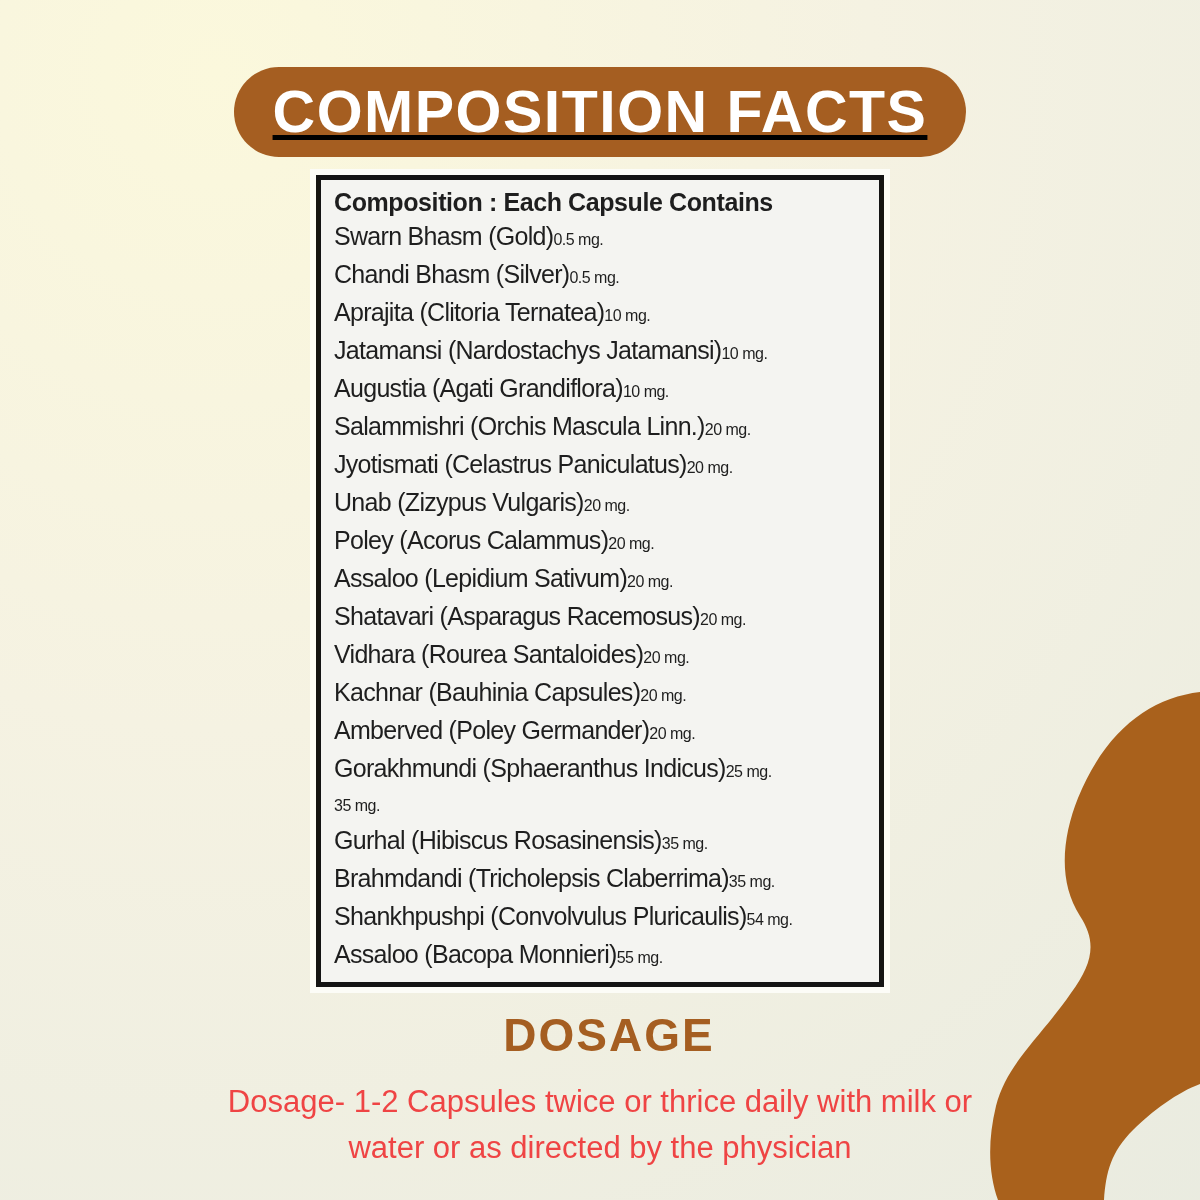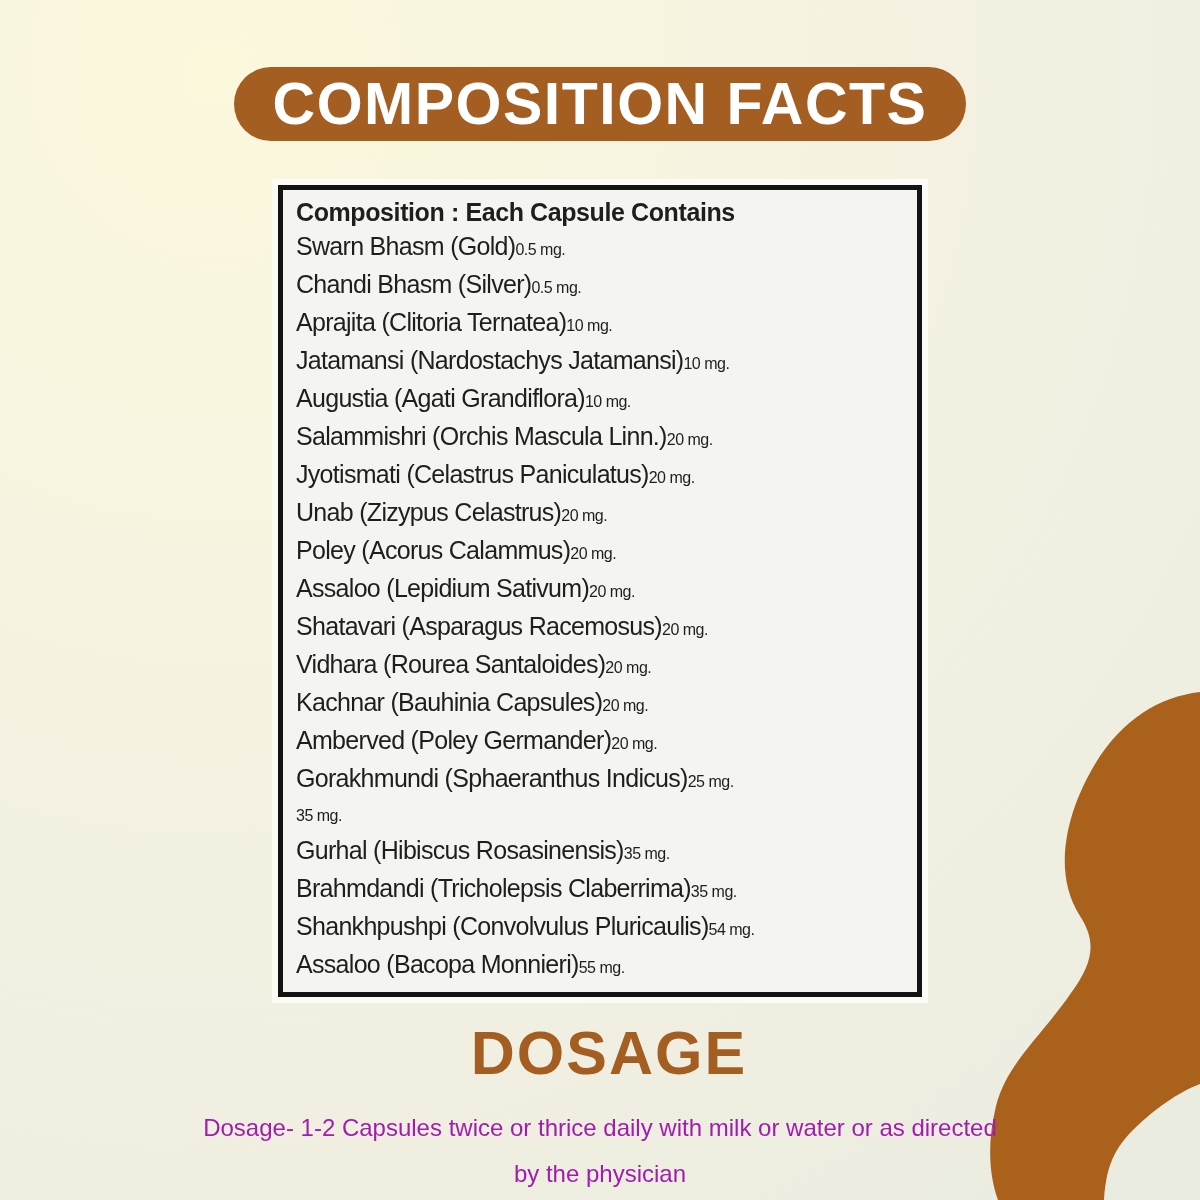--- a/index.html
+++ b/index.html
@@ -26,38 +26,39 @@
     left:0;top:0;width:1200px;height:1200px;
     pointer-events:none;
   }
   .content{
     position:relative;
     z-index:2;
     width:1200px;
   }
   .banner{
     width:732px;
-    height:74px;
+    height:90px;
     margin:67px auto 16px auto;
     background:var(--brand);
     border-radius:46px;
     display:flex;
     align-items:center;
     justify-content:center;
+    text-decoration:underline;
   }
   .banner-title{
     color:#FFFFFF;
     font-size:59px;
     font-weight:bold;
     letter-spacing:1.5px;
     white-space:nowrap;
   }
   .comp-box{
-    width:644px;
-    margin:44px auto 0 auto;
+    width:568px;
+    margin:18px auto 0 auto;
     background:var(--table-bg);
     border:5px solid var(--table-border);
     box-shadow:0 0 0 6px var(--table-halo);
     padding:5px 6px 7px 13px;
   }
   .comp-header{
     font-size:25px;
     font-weight:bold;
     color:var(--ink);
     line-height:34px;
@@ -78,31 +79,31 @@
   .comp-amount{
     font-size:16px;
     color:var(--ink);
     letter-spacing:-0.5px;
     white-space:nowrap;
   }
   .dosage-heading{
     margin-top:21px;
     text-align:center;
     color:var(--brand);
-    font-size:61px;
+    font-size:46px;
     font-weight:bold;
     letter-spacing:2px;
     margin-left:18px;
   }
   .dosage-text{
     margin:17px auto 16px auto;
     max-width:800px;
     text-align:center;
-    color:#a21caf;
-    font-size:24px;
+    color:#ef4444;
+    font-size:31px;
     line-height:46px;
   }
 </style>
 </head>
 <body>
 
 <svg class="blob-svg" viewBox="0 0 1200 1200" aria-hidden="true">
   <path d="M 1200 692
        C 1150 698, 1106 730, 1078 798
        C 1062 838, 1058 882, 1080 916
@@ -153,21 +154,21 @@
     <span class="comp-name">Salammishri (Orchis Mascula Linn.)</span>
     <span class="comp-amount">20 mg.</span>
   </div>
 
   <div class="comp-row">
     <span class="comp-name">Jyotismati (Celastrus Paniculatus)</span>
     <span class="comp-amount">20 mg.</span>
   </div>
 
   <div class="comp-row">
-    <span class="comp-name">Unab (Zizypus Celastrus)</span>
+    <span class="comp-name">Unab (Zizypus Vulgaris)</span>
     <span class="comp-amount">20 mg.</span>
   </div>
 
   <div class="comp-row">
     <span class="comp-name">Poley (Acorus Calammus)</span>
     <span class="comp-amount">20 mg.</span>
   </div>
 
   <div class="comp-row">
     <span class="comp-name">Assaloo (Lepidium Sativum)</span>

